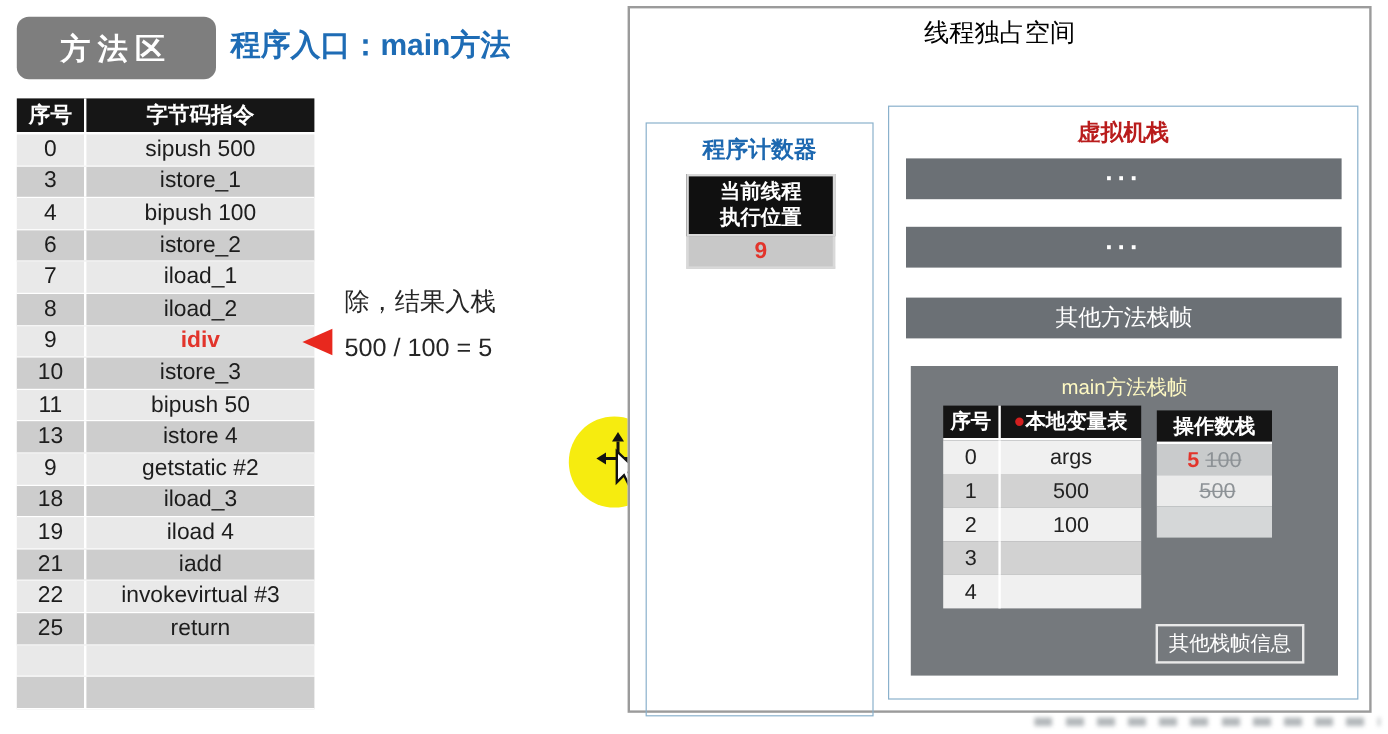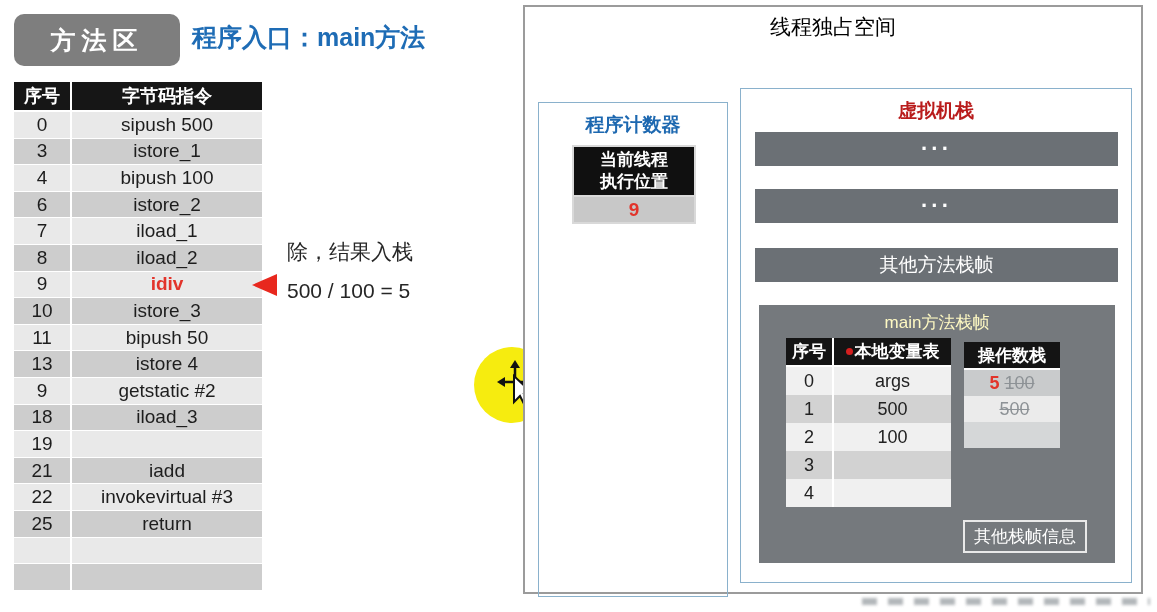--- a/index.html
+++ b/index.html
@@ -145,20 +145,21 @@
     <div class="bc-row">
       <div class="c1">9</div>
       <div class="c2">getstatic #2</div>
     </div>
     <div class="bc-row">
       <div class="c1">18</div>
       <div class="c2">iload_3</div>
     </div>
     <div class="bc-row">
       <div class="c1">19</div>
+      <div class="c2">iload 4</div>
     </div>
     <div class="bc-row">
       <div class="c1">21</div>
       <div class="c2">iadd</div>
     </div>
     <div class="bc-row">
       <div class="c1">22</div>
       <div class="c2">invokevirtual #3</div>
     </div>
     <div class="bc-row">

